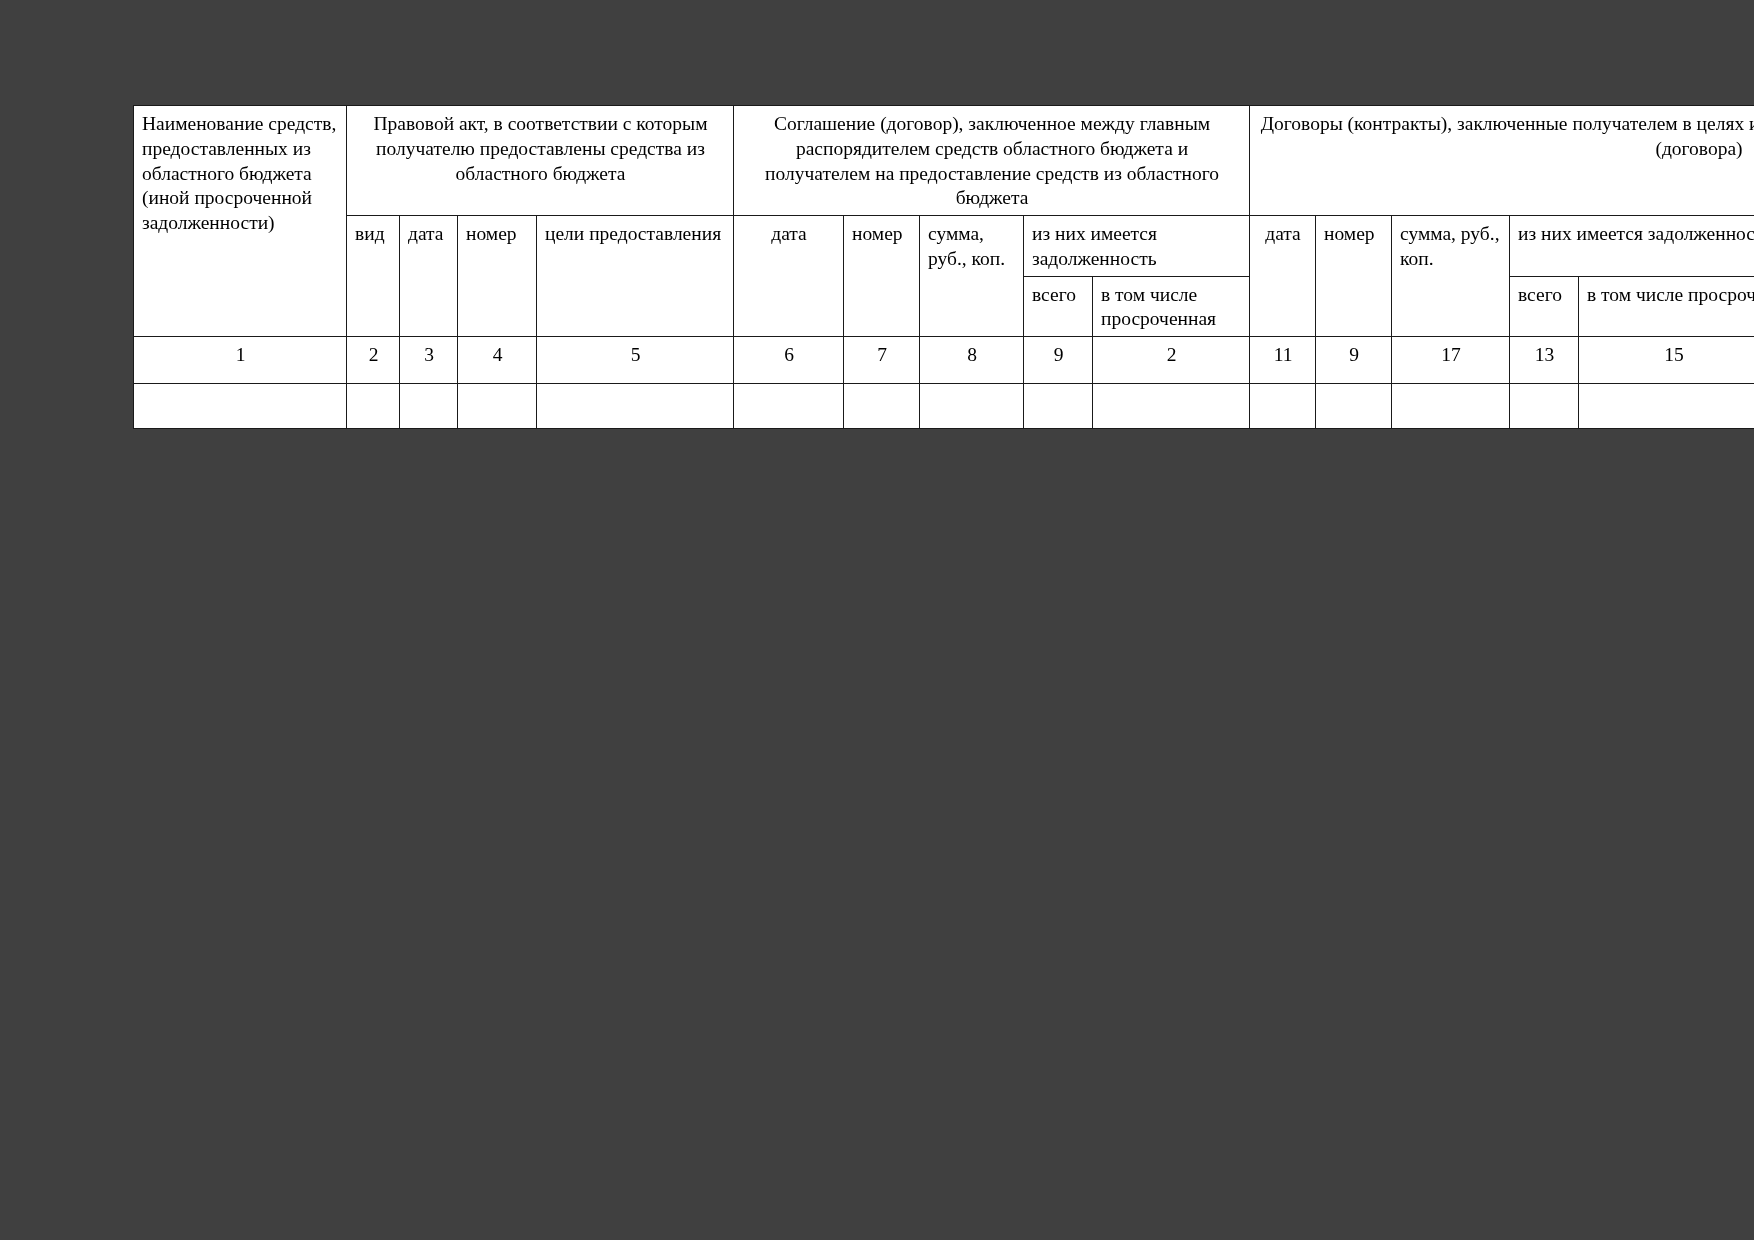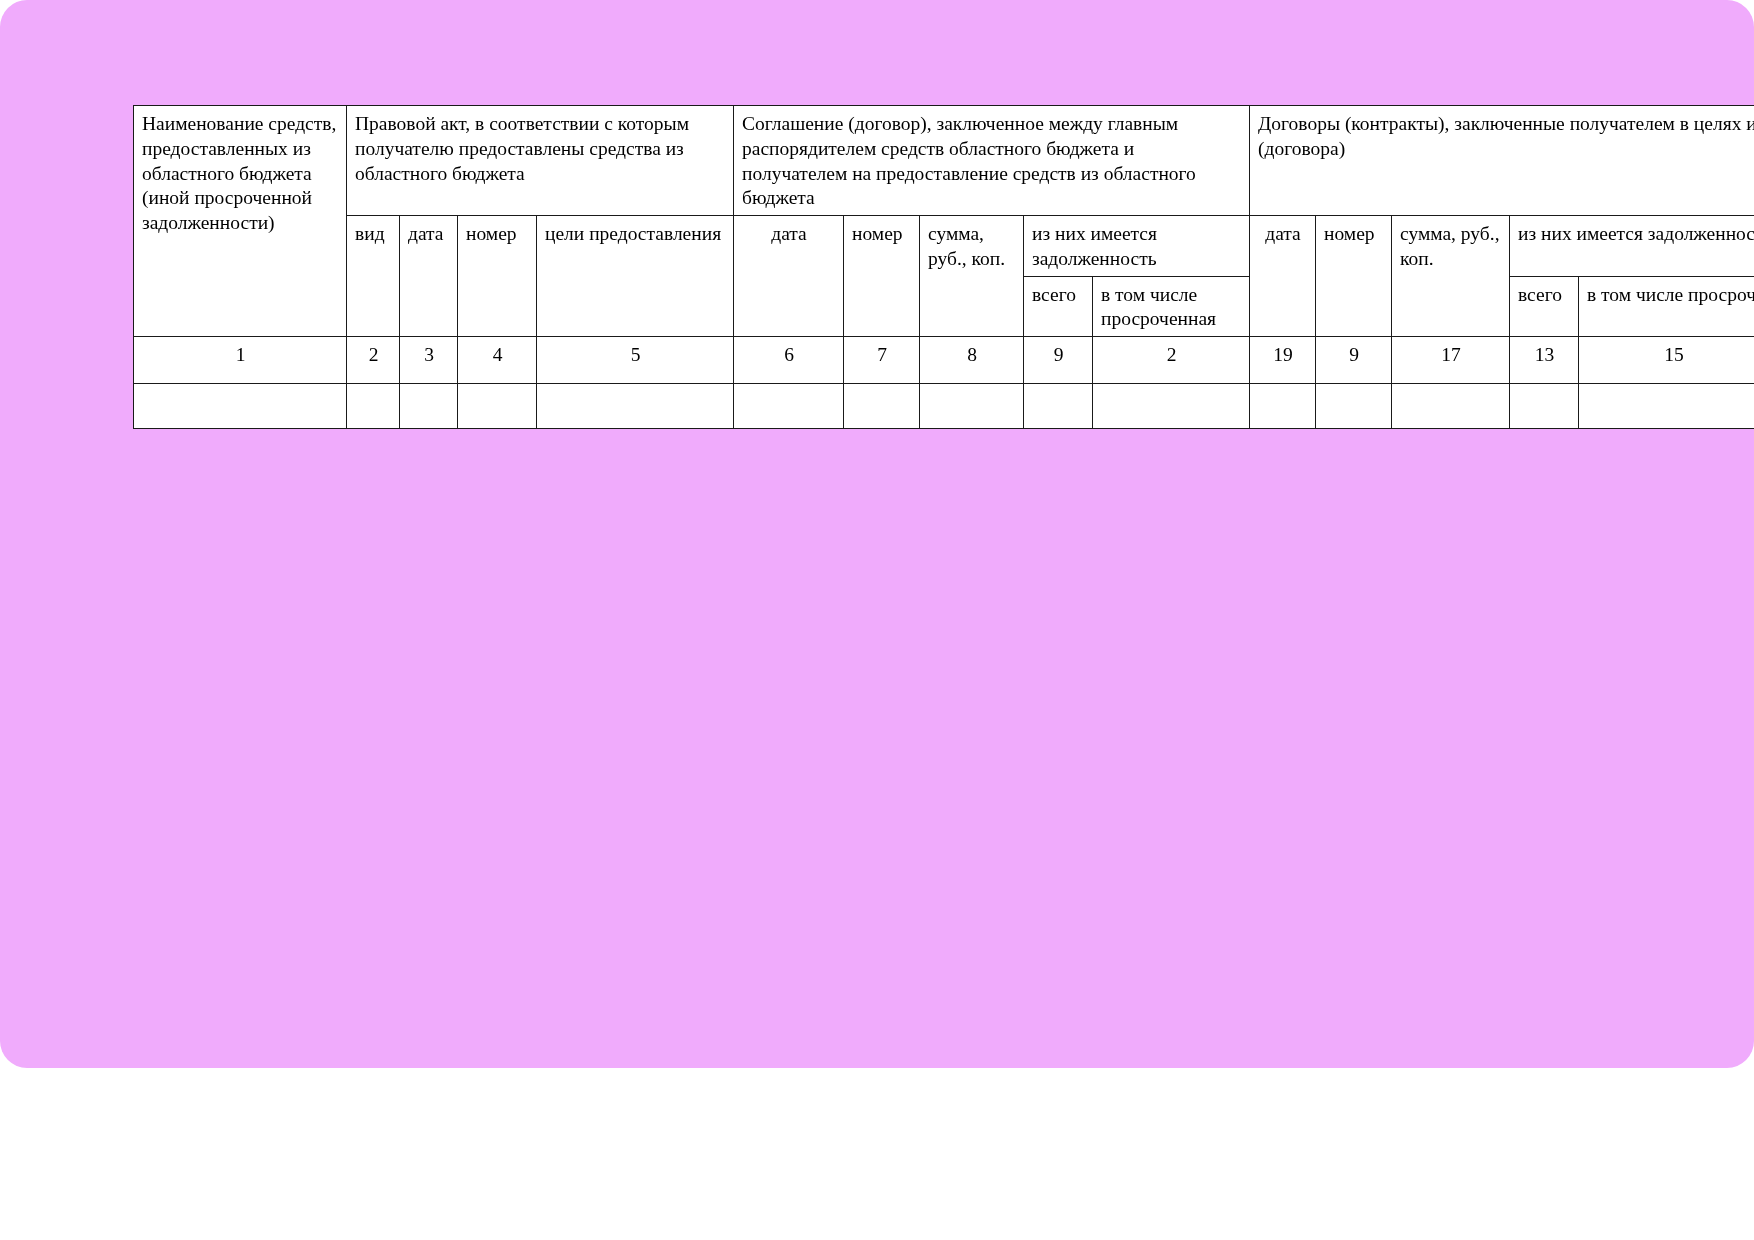--- a/index.html
+++ b/index.html
@@ -11,23 +11,22 @@
     width: 1754px;
     height: 1240px;
     font-family: "Liberation Serif", "DejaVu Serif", serif;
     color: #000000;
     overflow: hidden;
   }
 
   #page {
     position: relative;
     width: 1754px;
-    height: 1068px;
-    background: #f0abfc;
-    border-radius: 27px;
+    height: 1240px;
+    background: #404040;
   }
 
   
   #table-viewport {
     position: absolute;
     left: 133px;
     top: 105px;
     width: 1621px;   
     height: 355px;
     overflow: hidden;
@@ -58,20 +57,21 @@
     height: 36px;
   }
 
   td.blank-cell {
     height: 34px;
     padding: 0;
   }
 
   td.group-head {
     vertical-align: top;
+    text-align: center;
   }
 
   td.sub-head {
     vertical-align: top;
   }
 
   td.sub-head-center {
     vertical-align: top;
     text-align: center;
   }
@@ -159,21 +159,21 @@
           <td class="num-cell">1</td>
           <td class="num-cell">2</td>
           <td class="num-cell">3</td>
           <td class="num-cell">4</td>
           <td class="num-cell">5</td>
           <td class="num-cell">6</td>
           <td class="num-cell">7</td>
           <td class="num-cell">8</td>
           <td class="num-cell">9</td>
           <td class="num-cell">2</td>
-          <td class="num-cell">19</td>
+          <td class="num-cell">11</td>
           <td class="num-cell">9</td>
           <td class="num-cell">17</td>
           <td class="num-cell">13</td>
           <td class="num-cell">15</td>
 
         </tr>
 
         <tr>
           <td class="blank-cell"></td>
           <td class="blank-cell"></td>

